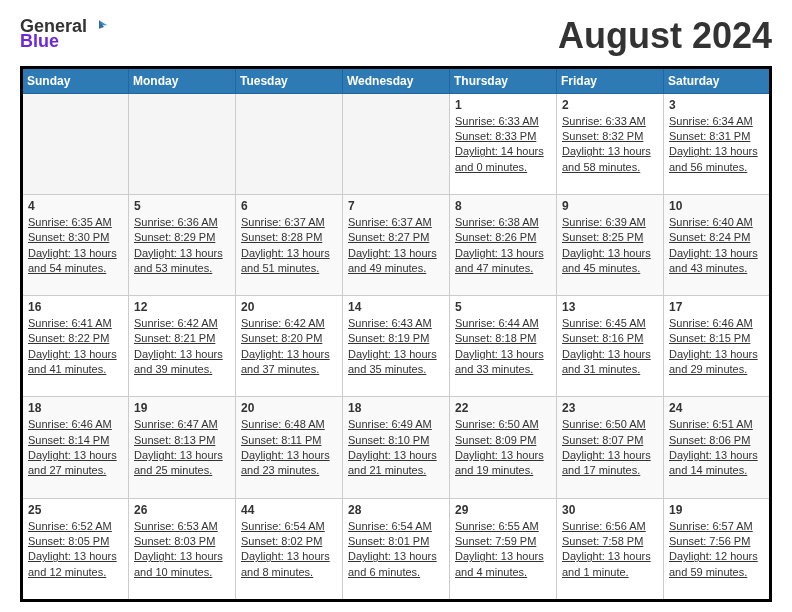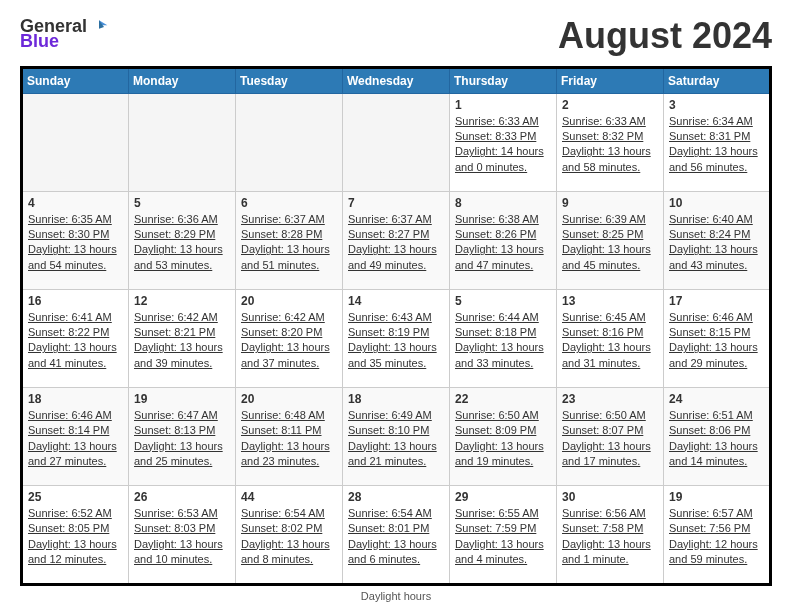--- a/index.html
+++ b/index.html
@@ -283,16 +283,13 @@
             <div class="day-info">Sunrise: 6:56 AM<br>Sunset: 7:58 PM<br>Daylight: 13 hours and 1 minute.</div>
           </td>
           <td>
             <span class="day-num">19</span>
             <div class="day-info">Sunrise: 6:57 AM<br>Sunset: 7:56 PM<br>Daylight: 12 hours and 59 minutes.</div>
           </td>
         </tr>
       </tbody>
   </table>
 
-  <div class="footer-note">
-    <span>Daylight hours</span>
-  </div>
 </div>
 
 </body></html>

